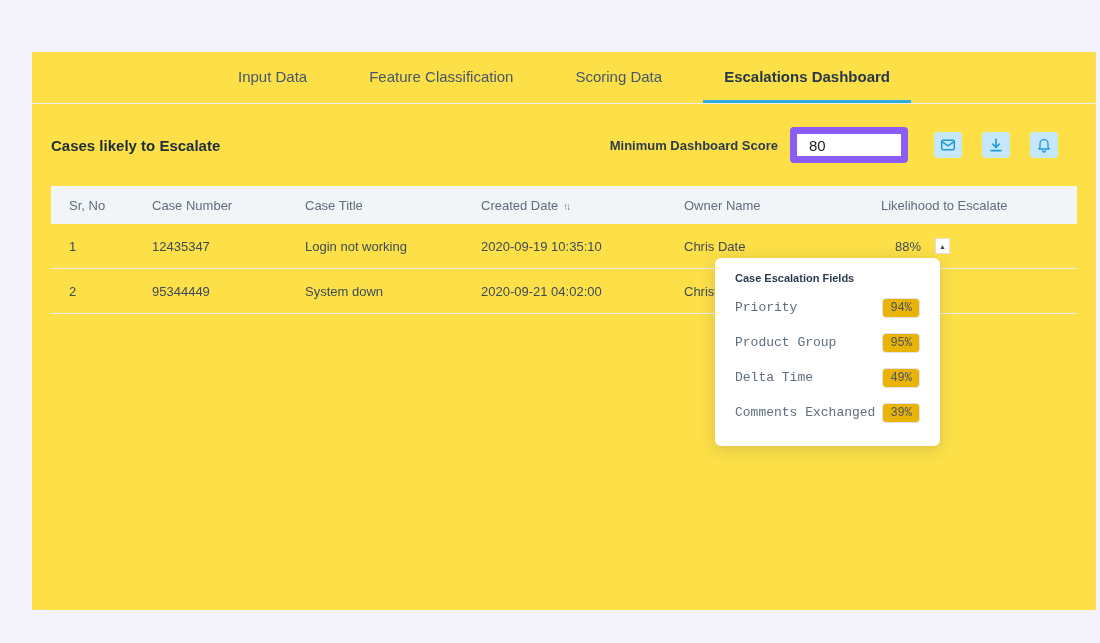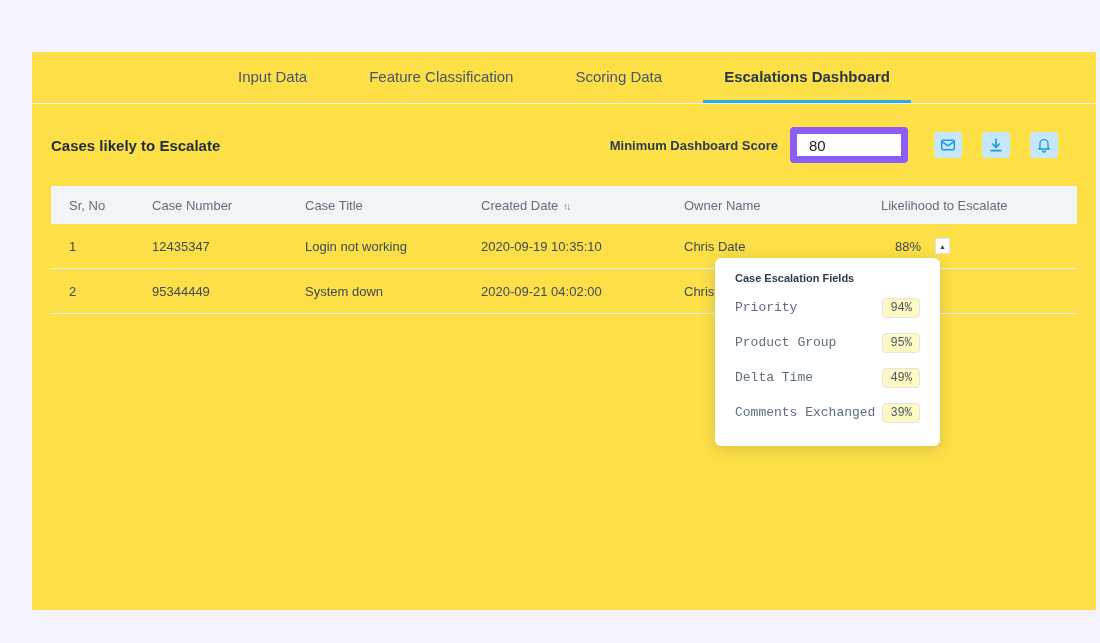--- a/index.html
+++ b/index.html
@@ -101,21 +101,21 @@
     padding: 14px 20px 16px 20px;
     z-index: 5;
   }
   .pop-title { font-size: 11px; font-weight: bold; color: #2b3c4e; margin-bottom: 6px; }
   .pop-row { display: flex; align-items: center; justify-content: space-between; height: 35px; font-family: Liberation Mono, monospace; }
   .pop-label { font-size: 13px; color: #5f6d7e; }
   .pill {
     font-size: 12px; color: #4a5560;
     border: 1px solid #e3e3e7; border-radius: 4px;
     padding: 2px 7px;
-    background: #fef9c3;
+    background: #eab308;
   }
 </style>
 </head>
 <body>
 
 <div class="card">
 
   <div class="tabbar">
     <div class="tab">Input Data</div>
     <div class="tab">Feature Classification</div>

